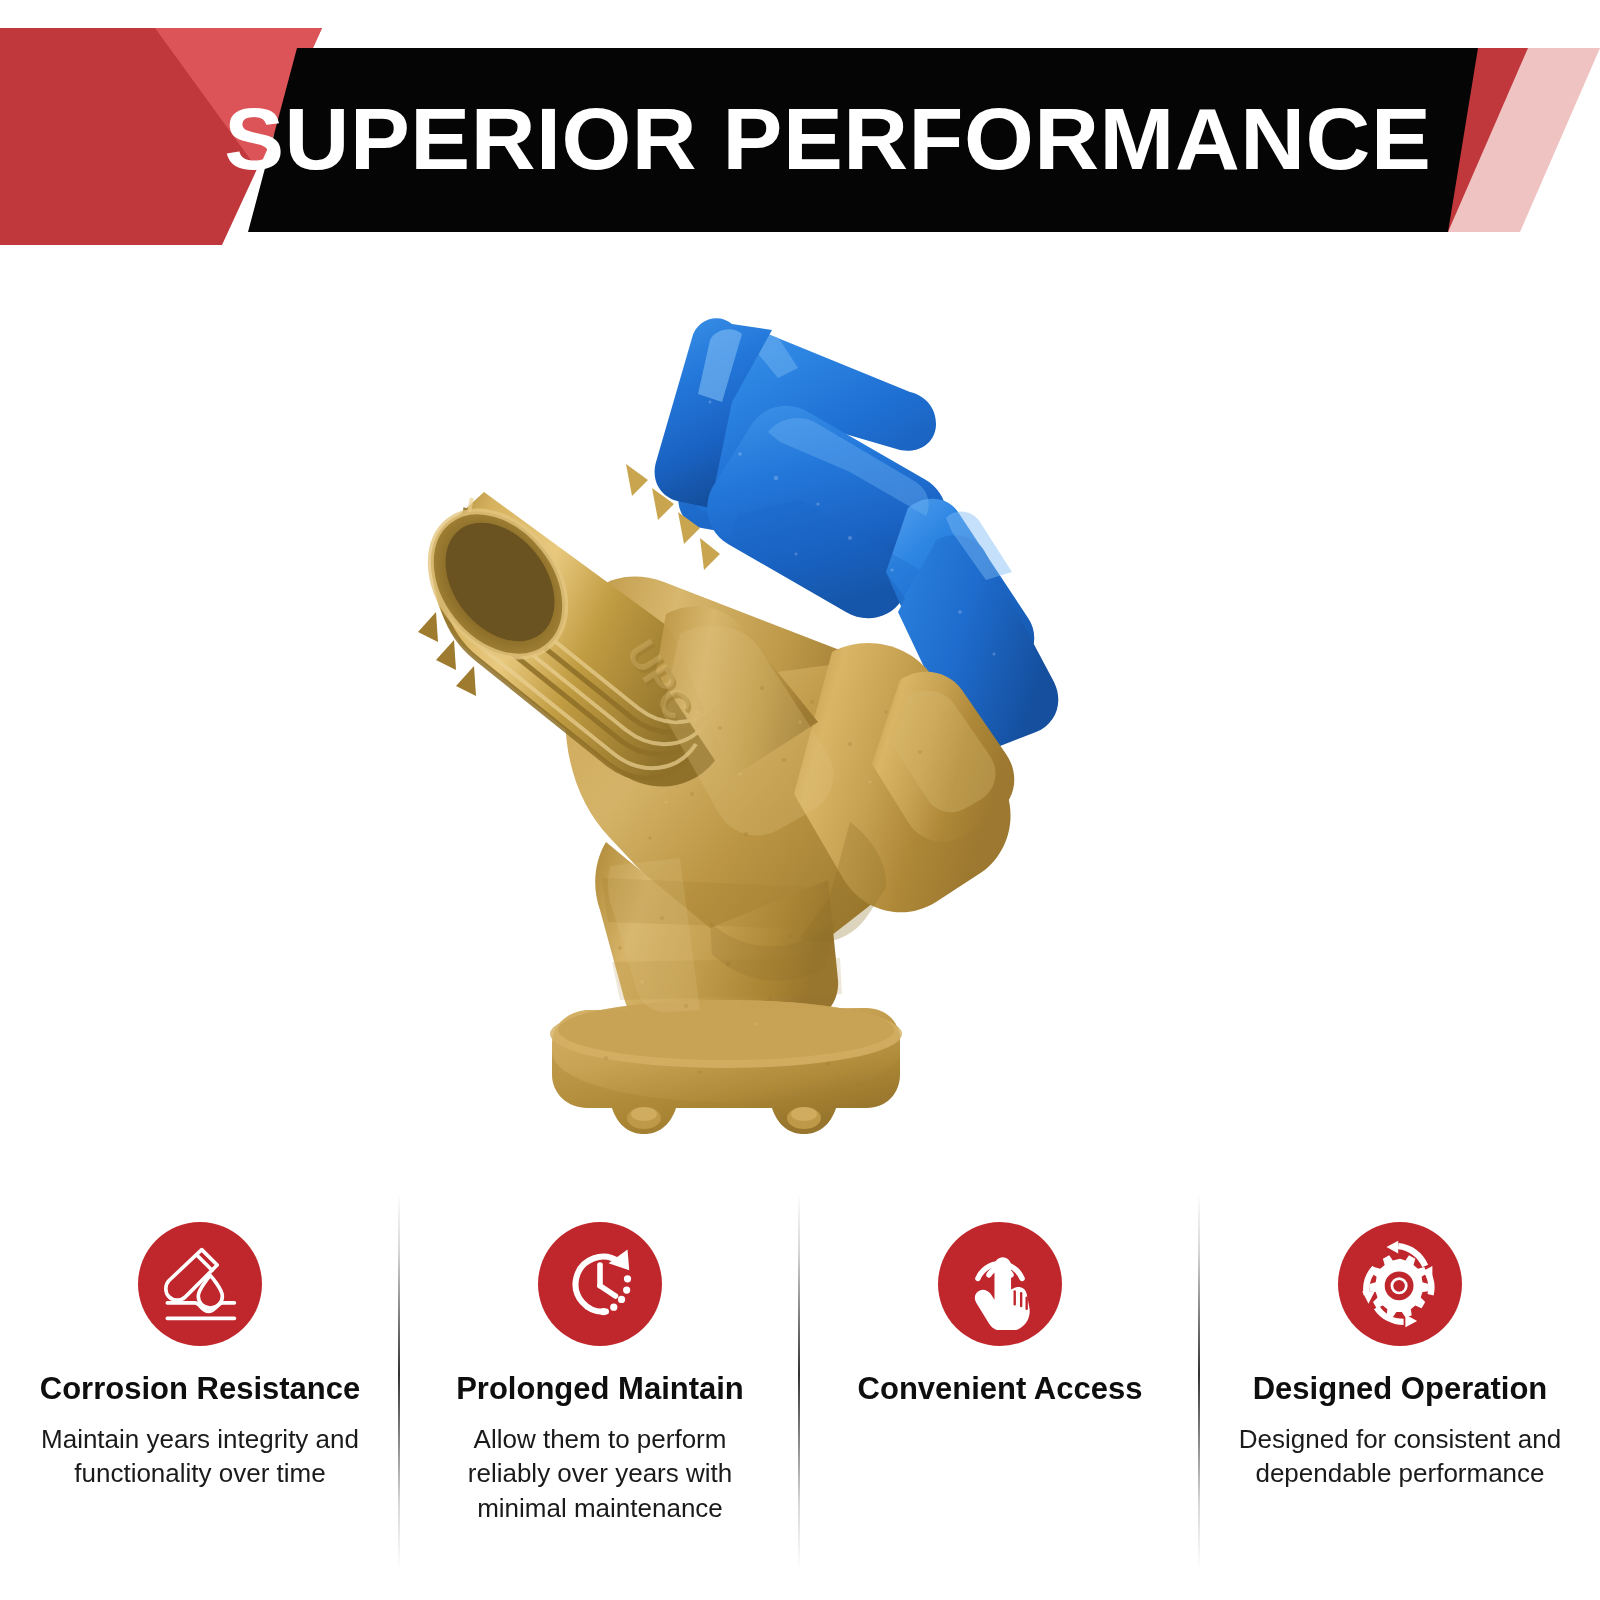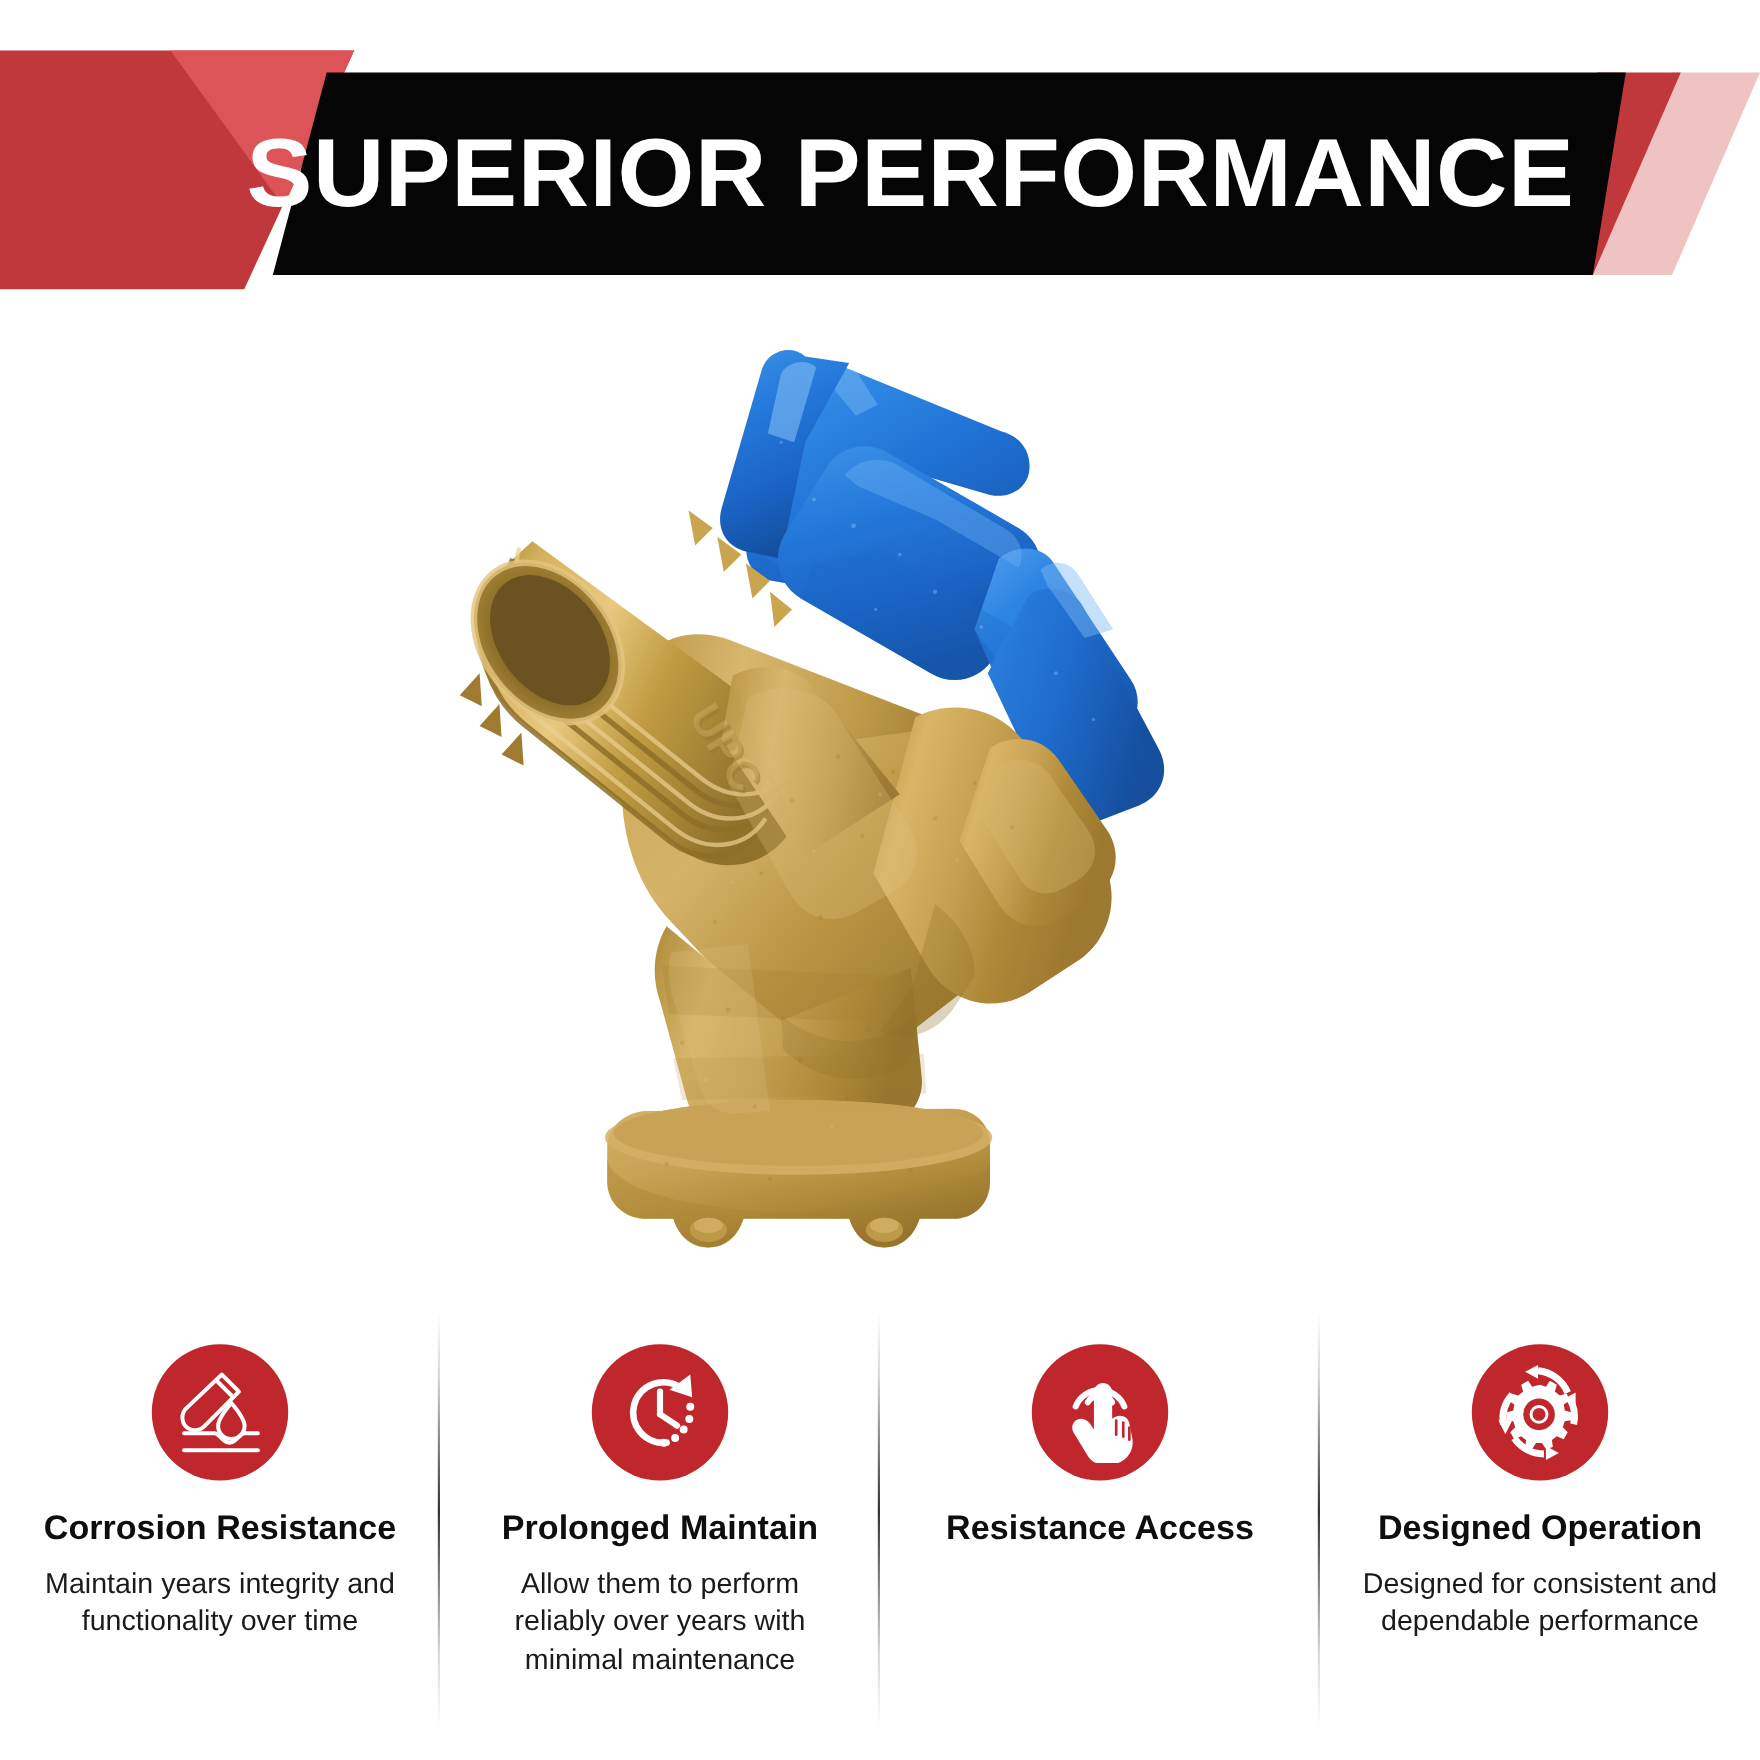--- a/index.html
+++ b/index.html
@@ -13,21 +13,21 @@
     height: 1600px;
     background: #ffffff;
     overflow: hidden;
     font-family: "Liberation Sans", sans-serif;
   }
 
   
   #header-banner {
     position: absolute;
     left: 0;
-    top: 18px;
+    top: 0;
     width: 1516px;
     height: 260px;
   }
   #header-banner svg { display: block; }
   #banner-title {
     position: absolute;
     left: 0;
     top: 48px;
     width: 1600px;
     height: 182px;
@@ -486,21 +486,21 @@
                    C 46 101 41 98 38 93 L 24 70
                    C 21 65 23 59 28 57 C 32 55 37 57 40 61 L 44 67 Z" fill="#ffffff"></path>
 
           <g fill="none" stroke="#C0272D" stroke-width="2.6" stroke-linecap="round">
             <path d="M66 58 L 66 72"></path>
             <path d="M73 60 L 73 74"></path>
             <path d="M79 65 L 79 77"></path>
           </g>
         </svg>
       </div>
-      <div class="feature-title">Resistance Access</div>
+      <div class="feature-title">Convenient Access</div>
       <div class="feature-divider"></div>
     </div>
 
     <div class="feature">
       <div class="icon-circle">
         <svg width="90" height="90" viewBox="0 0 100 100">
 
           <g fill="#ffffff">
             <path d="M50 22 L56 24 L60 18 L67 22 L65 29 L70 33 L77 31 L80 38
                      L74 42 L75 48 L82 50 L82 58 L75 59 L73 65 L78 70 L74 77

